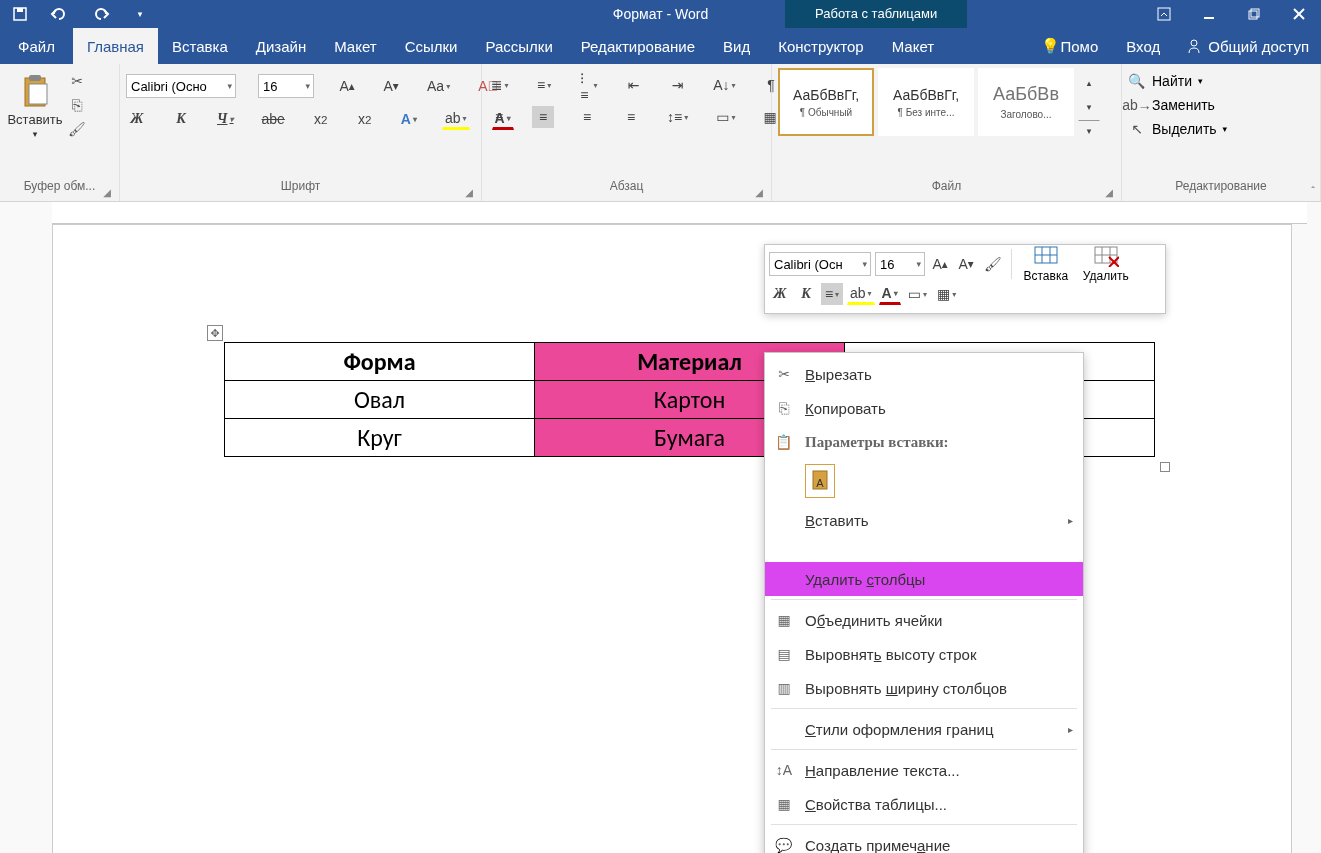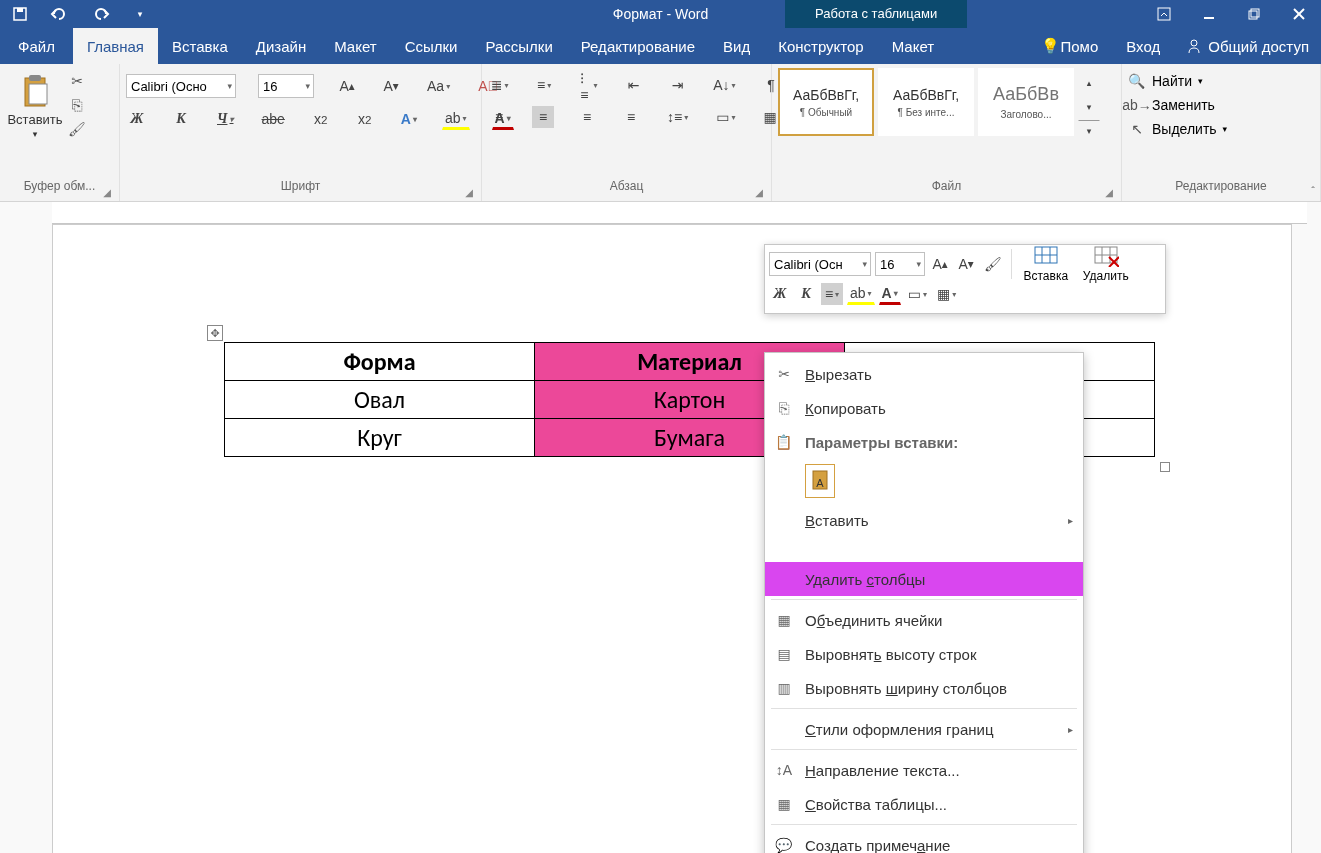--- a/index.html
+++ b/index.html
@@ -355,21 +355,21 @@
   <div class="ctx-item">
       <span class="ctx-ico">✂</span>
       <span><u class="acc">В</u>ырезать</span>
     </div>
   <div class="ctx-item">
       <span class="ctx-ico">⎘</span>
       <span><u class="acc">К</u>опировать</span>
     </div>
   <div class="ctx-item header">
       <span class="ctx-ico">📋</span>
-      <span style="font-weight:600;">Параметры вставки:</span>
+      <span style="font-weight:600;font-family:Liberation Serif, serif;">Параметры вставки:</span>
     </div>
   <div class="ctx-paste-opt">
     <div class="paste-opt-btn">
         <svg width="20" height="24">
           <rect x="3" y="2" width="14" height="18" fill="#d4a040" stroke="#a07020"></rect>
           <text x="10" y="18" font-size="11" text-anchor="middle" fill="#333">A</text>
         </svg>
       </div>
   </div>
   <div class="ctx-item">

